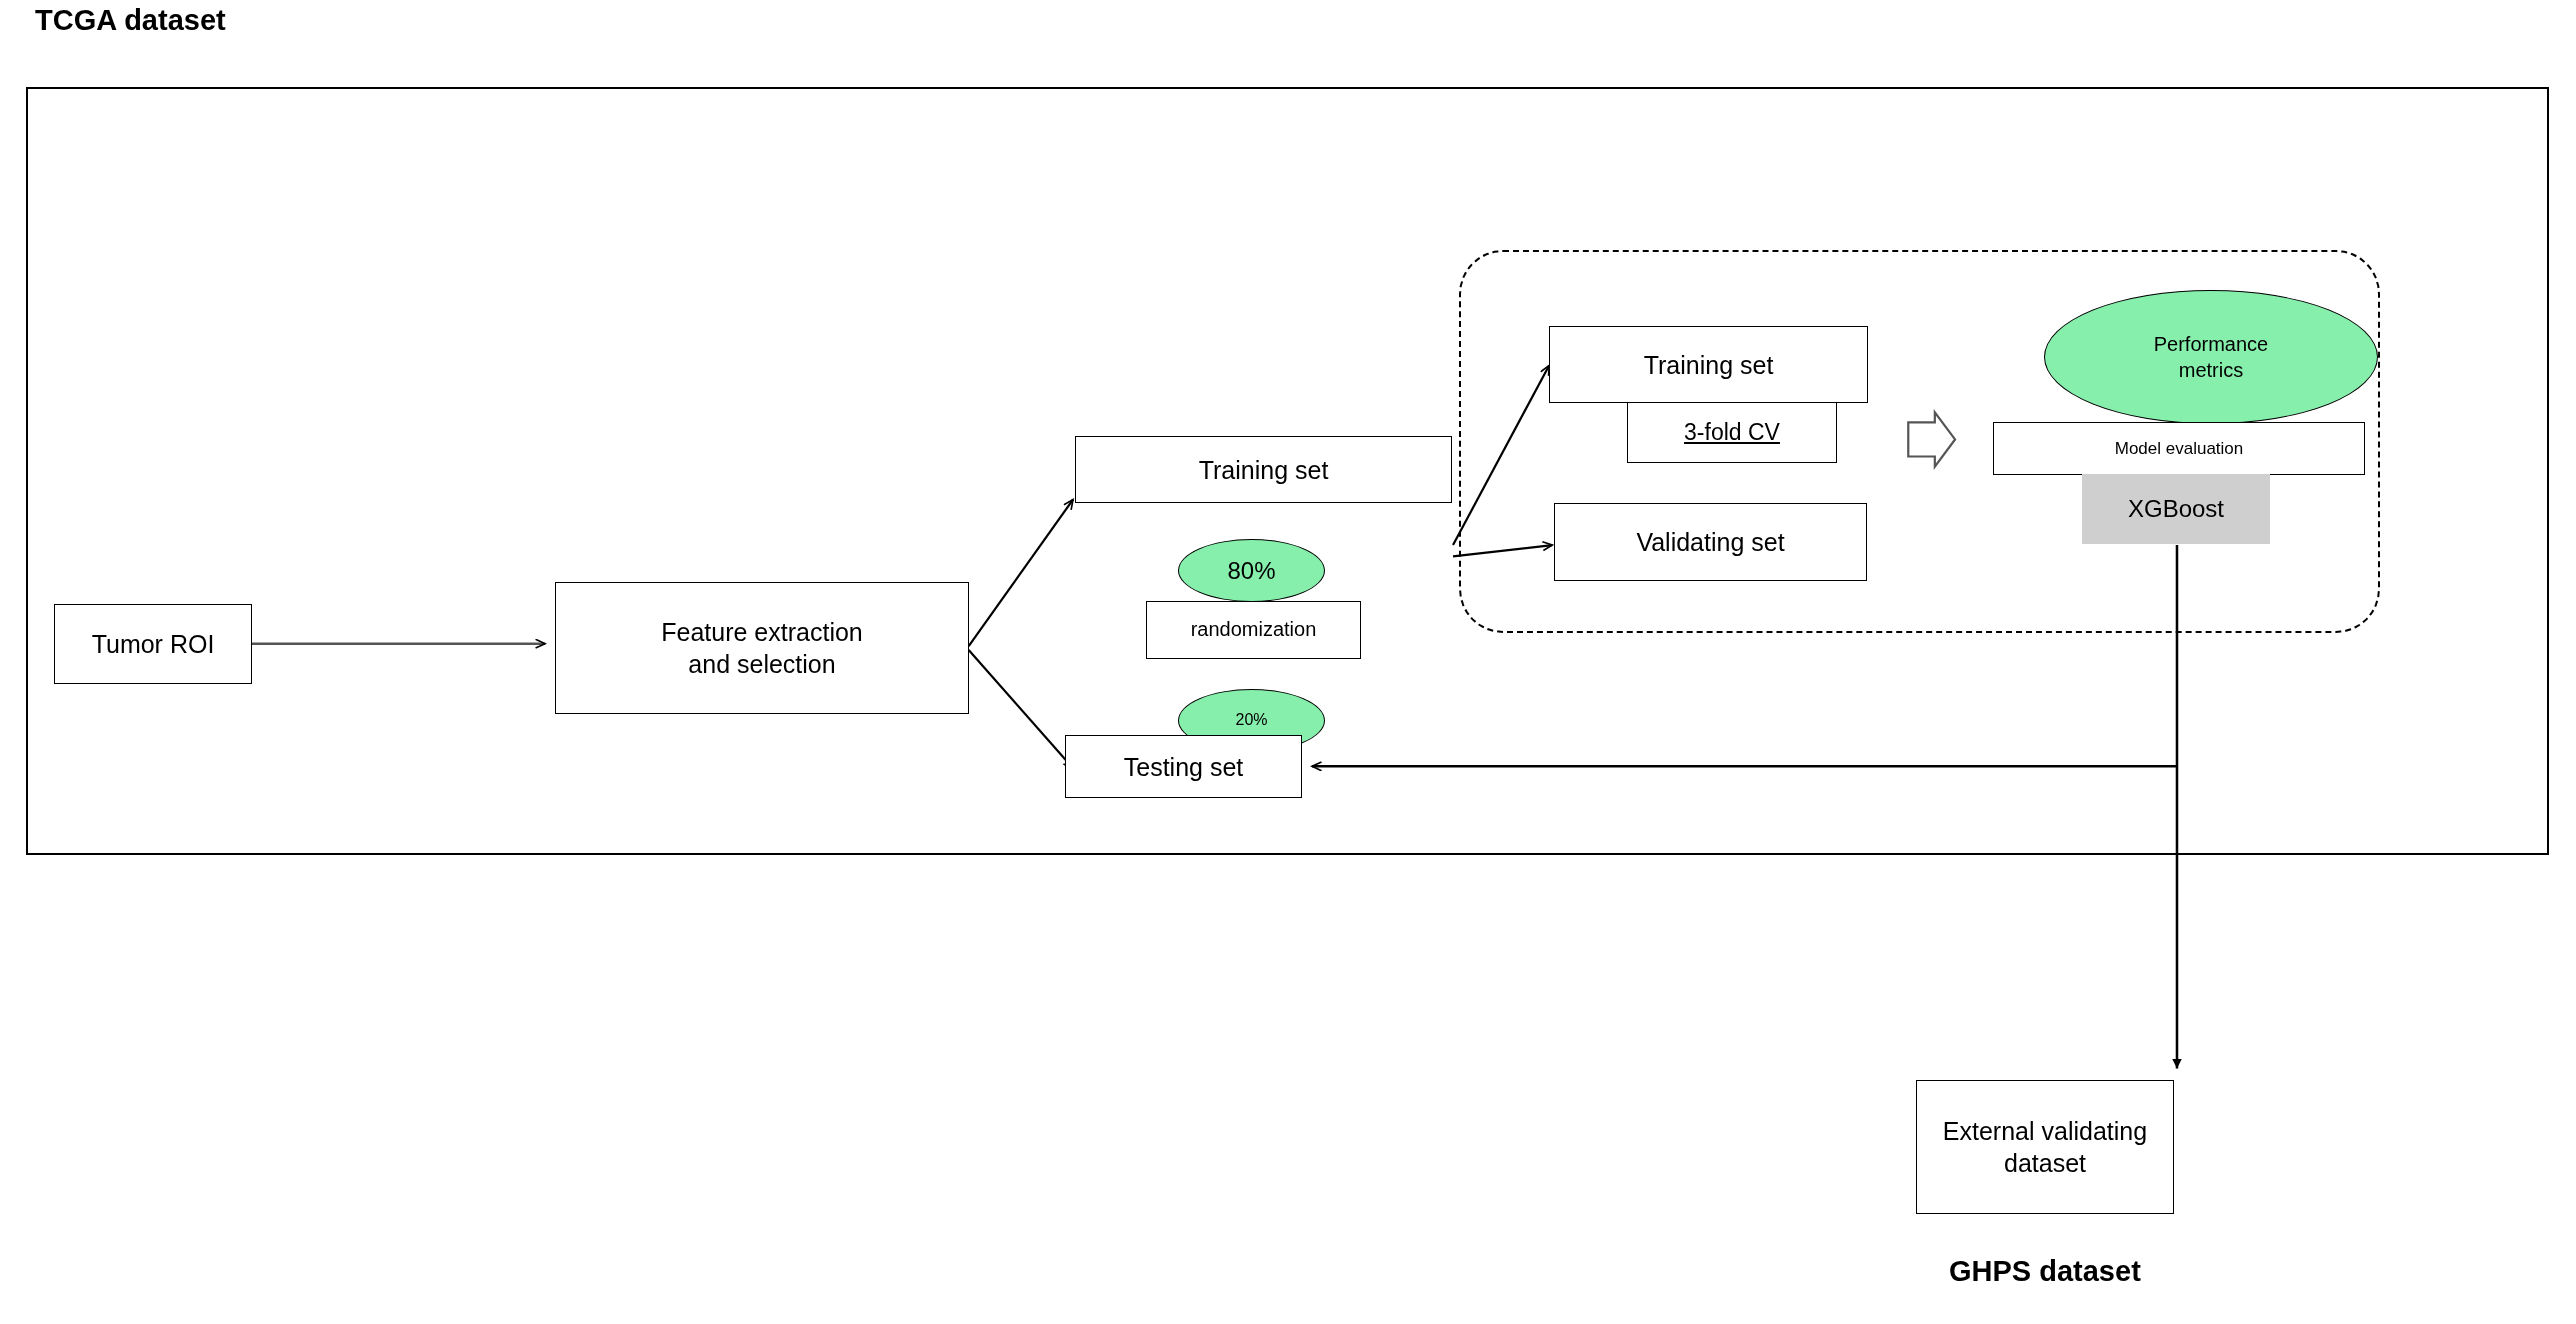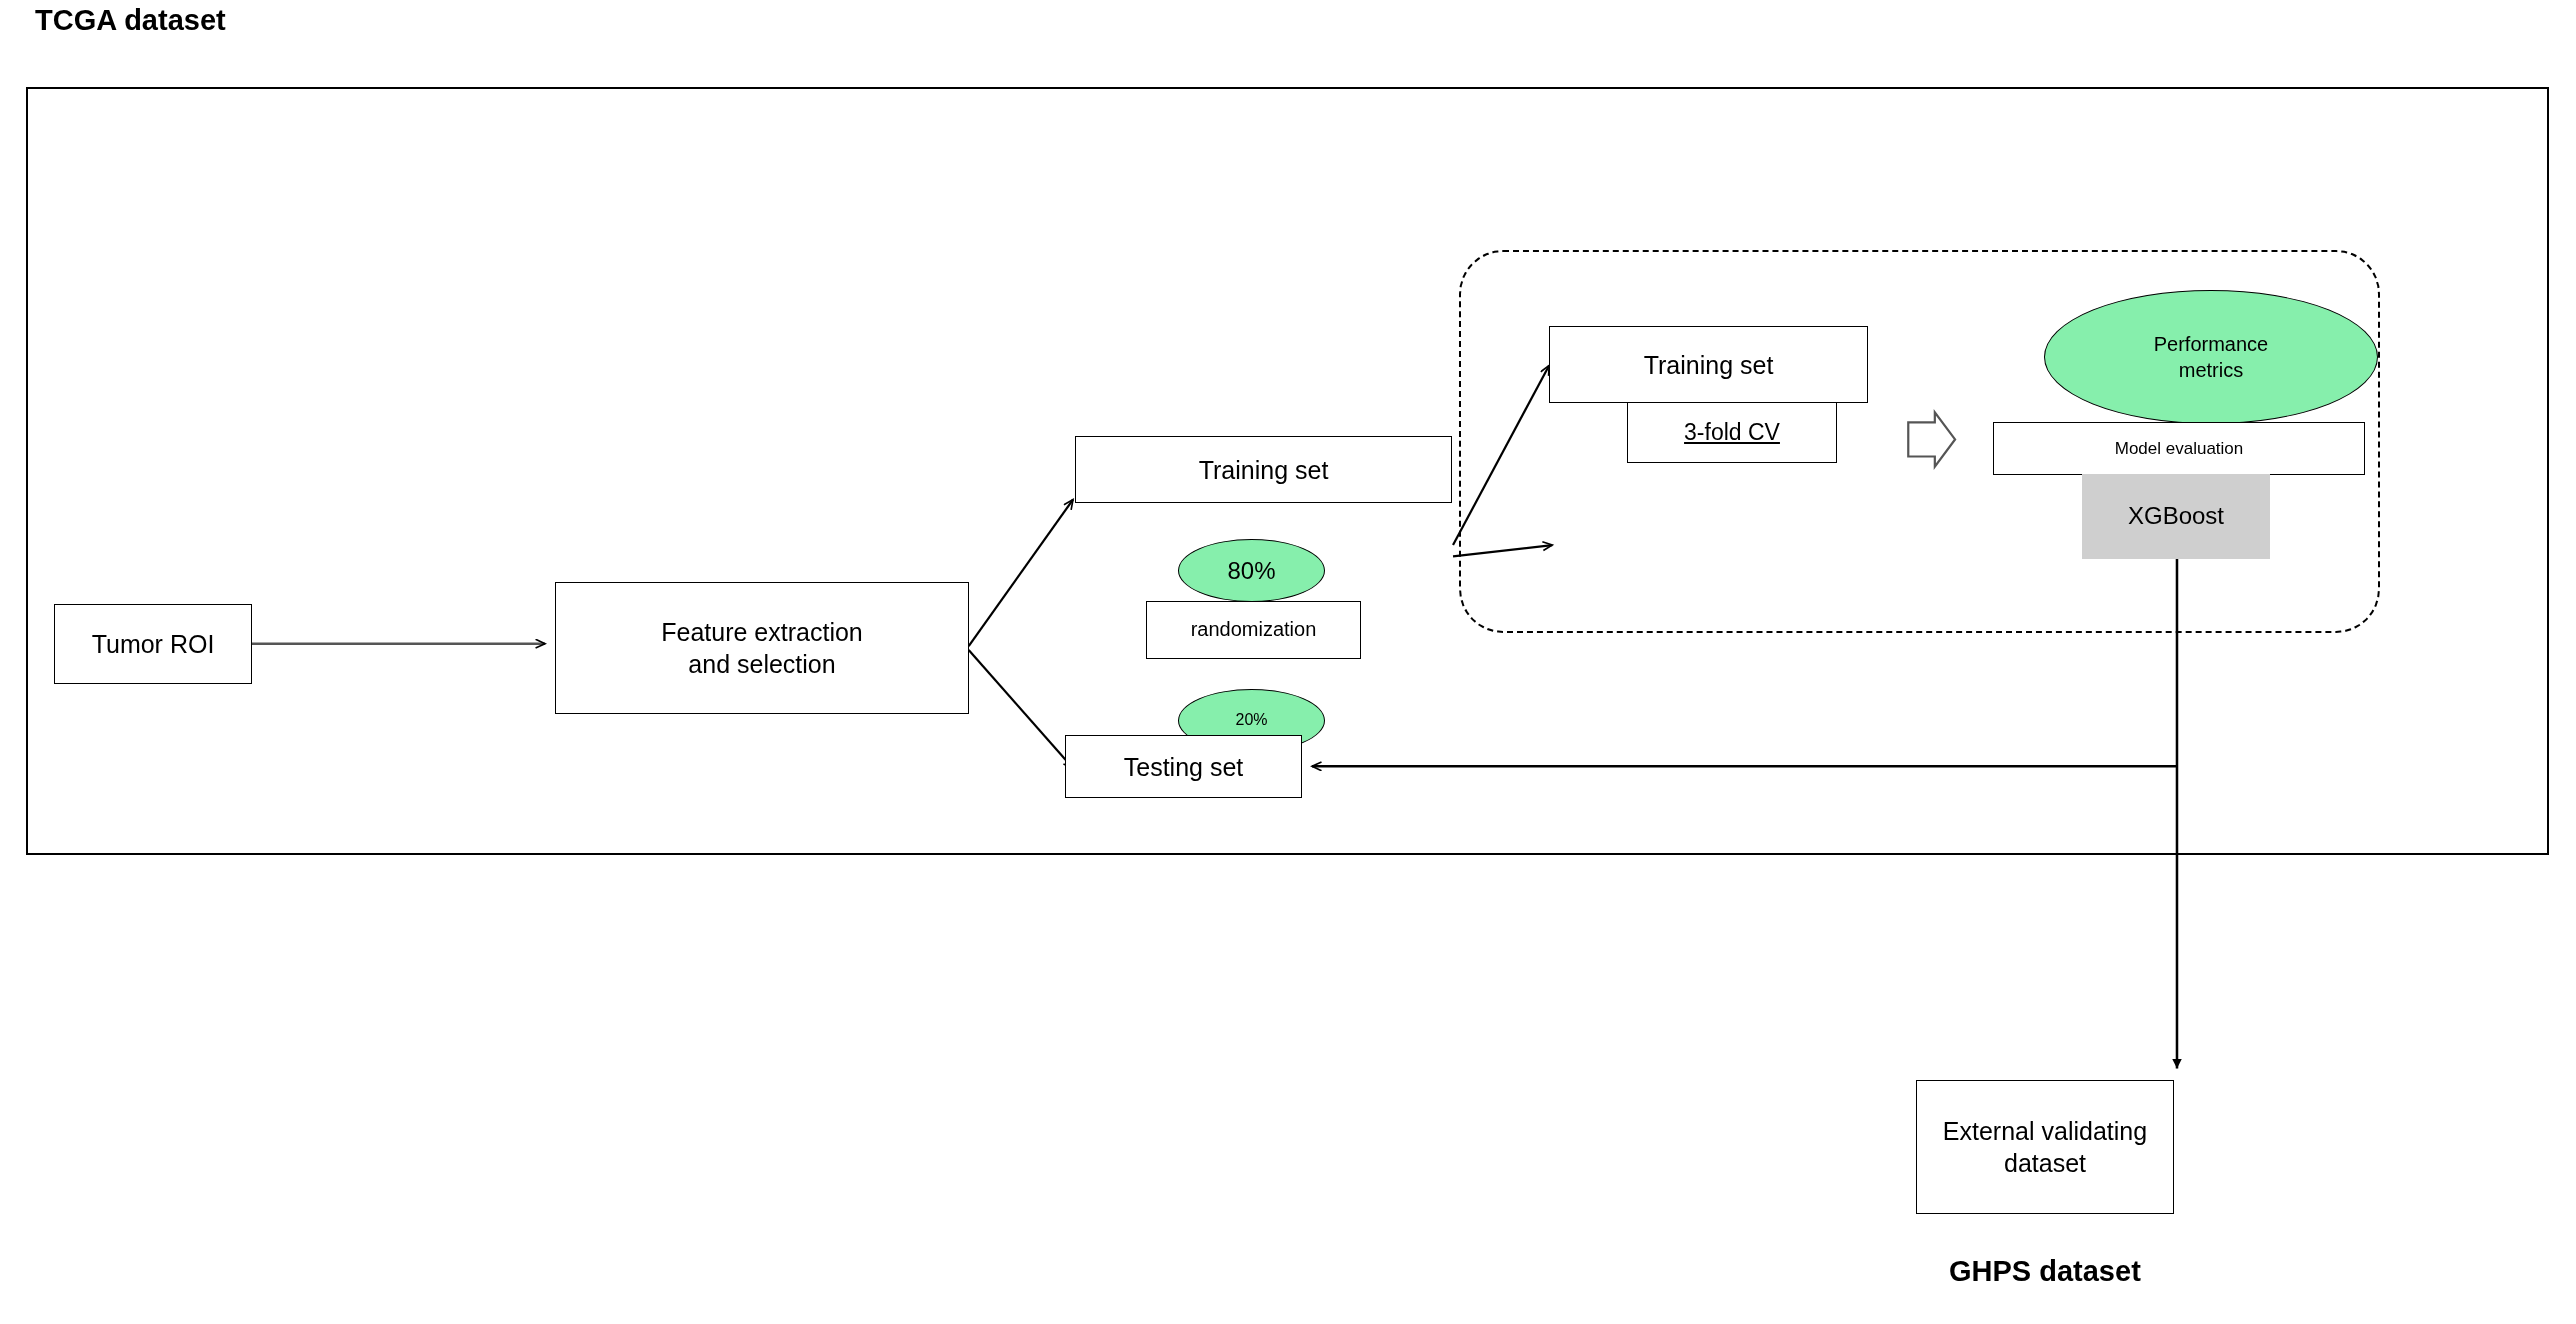--- a/index.html
+++ b/index.html
@@ -110,31 +110,34 @@
   </div>
 
   <div class="box" style="left:1549px;top:326px;width:319px;height:77px;font-size:25px;">
     <span>Training set</span>
   </div>
 
   <div class="box" style="left:1627px;top:402px;width:210px;height:61px;font-size:23px;border-width:1.3px;text-decoration:underline;">
     <span>3-fold CV</span>
   </div>
 
+  <div class="box" style="left:1554px;top:503px;width:313px;height:78px;font-size:25px;">
+    <span>Validating set</span>
+  </div>
 
   <div class="ellipse" style="left:2044px;top:290px;width:334px;height:134px;font-size:20px;white-space:pre-line;">
     <span>Performance
 metrics</span>
   </div>
 
   <div class="box" style="left:1993px;top:422px;width:372px;height:53px;font-size:17px;">
     <span>Model evaluation</span>
   </div>
 
-  <div class="box box-gray" style="left:2082px;top:474px;width:188px;height:85px;font-size:24px;">
+  <div class="box box-gray" style="left:2082px;top:474px;width:188px;height:70px;font-size:24px;">
     <span>XGBoost</span>
   </div>
 
   <div class="box" style="left:1916px;top:1080px;width:258px;height:134px;font-size:25px;white-space:pre-line;">
     <span>External validating
 dataset</span>
   </div>
 
 </div>
 

